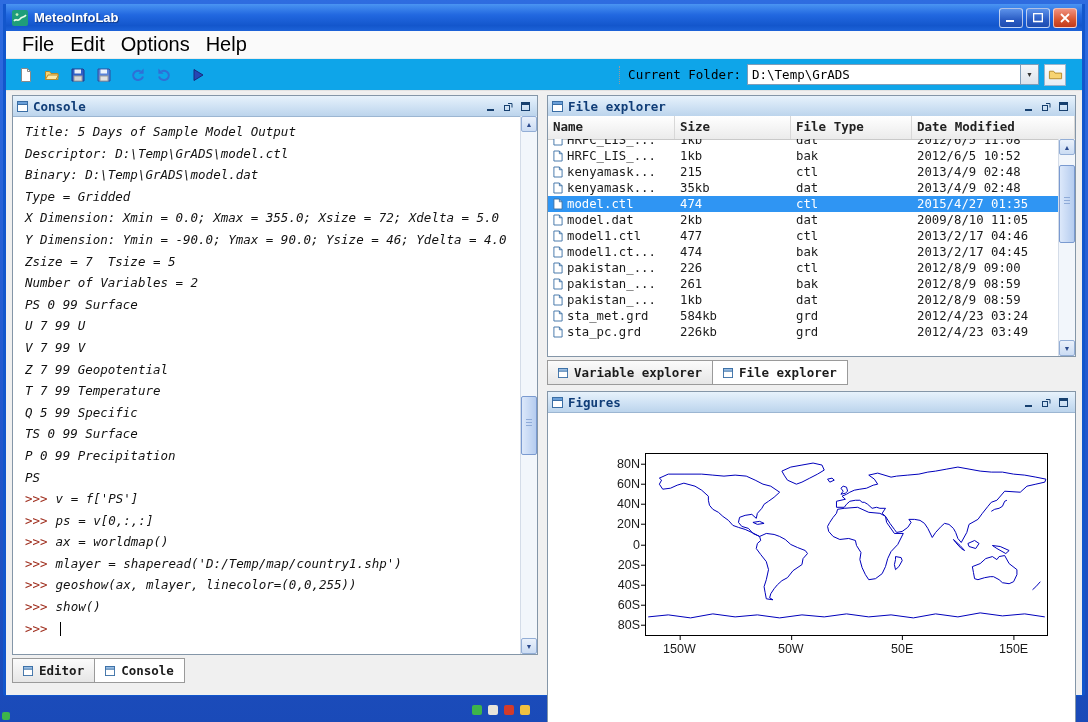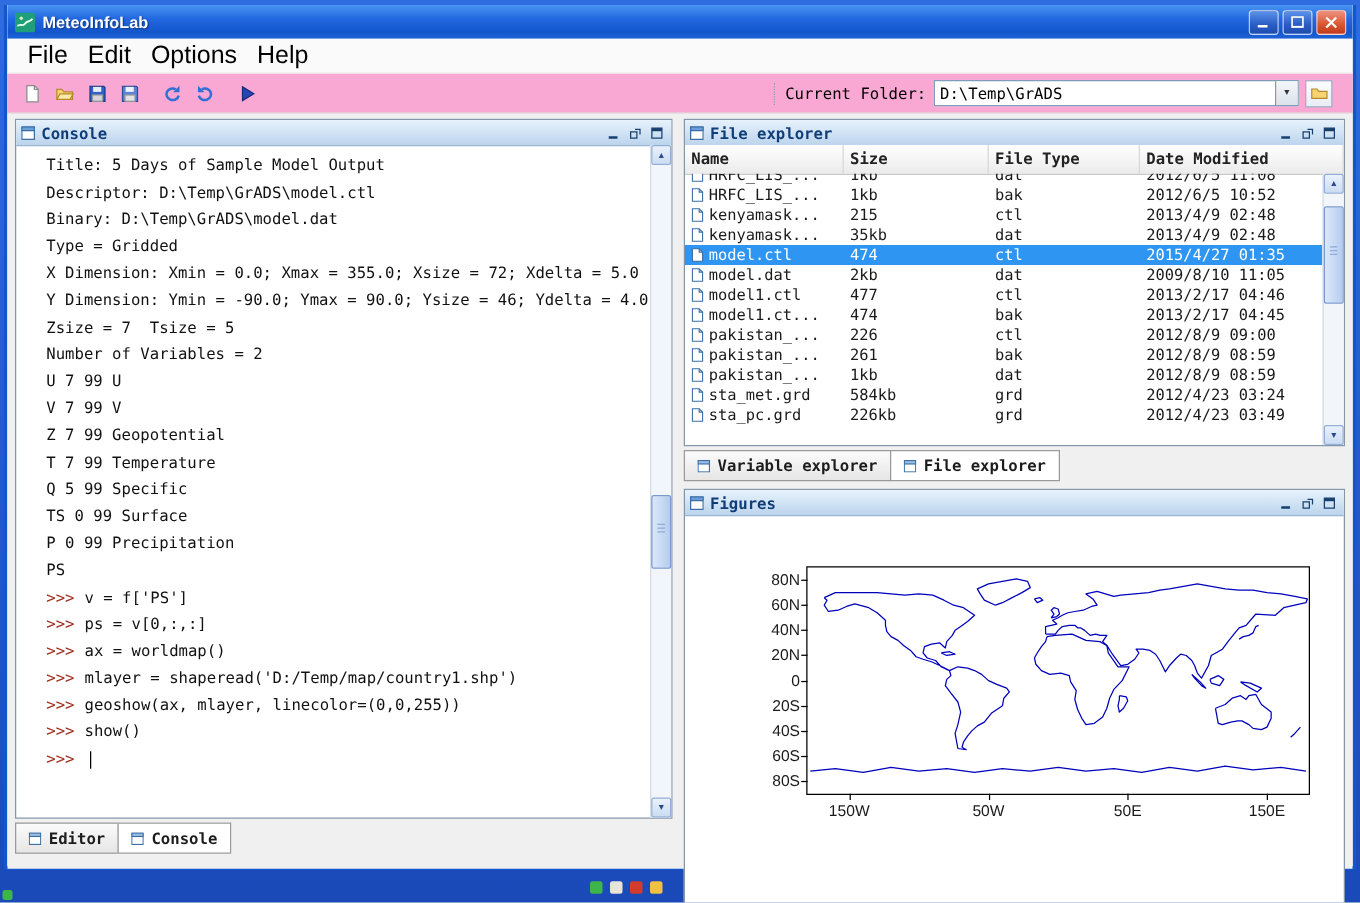--- a/index.html
+++ b/index.html
@@ -33,21 +33,21 @@
   .wbtn.close { background:linear-gradient(180deg,#ef9180,#d8552f 60%,#c03a1c); }
   .wbtn svg { display:block; }
 
   
   .menubar {
     height:27px; background:#fafafa; display:flex; align-items:center;
     padding-left:8px; border-bottom:1px solid #ececec; font-size:20px; color:#000;
   }
   .menu-item { padding:3px 8px; }
   .toolbar {
-    height:31px; background:#f9a8d4; display:flex; align-items:center;
+    height:31px; background:#0ea5e9; display:flex; align-items:center;
     padding:0 16px 0 8px; border-bottom:1px solid #e2e2e2;
   }
   .tbtn { width:24px; height:24px; display:flex; align-items:center; justify-content:center; margin-right:2px; }
   .tgap { width:8px; }
   .tb-spacer { flex:1; }
   .tb-sep { border-left:1px dotted #9a9a9a; height:18px; margin:0 8px; }
   .cf-label { font-family:"DejaVu Sans Mono", monospace; font-size:12.5px; color:#000; margin-right:6px; }
   .combo {
     width:292px; height:21px; background:#fff; border:1px solid #7f9db9;
     display:flex; align-items:center; box-sizing:border-box;
@@ -75,21 +75,21 @@
   }
   .phead .ptitle {
     font-family:"DejaVu Sans Mono", monospace; font-weight:bold; font-size:12.5px;
     color:#103d77; margin-left:5px; flex:1;
   }
   .pbtns { display:flex; gap:6px; align-items:center; padding-right:2px; }
   .pbtns svg { display:block; }
 
   
   .console-panel { left:6px; top:4px; width:526px; height:560px; }
-  .console-body { position:absolute; left:0; right:17px; top:20px; bottom:0; overflow:hidden; padding:5px 4px 0 24px; box-sizing:border-box; }
+  .console-body { position:absolute; left:0; right:17px; top:20px; bottom:0; overflow:hidden; padding:5px 4px 0 12px; box-sizing:border-box;font-style:italic; }
   .cline { font-family:"DejaVu Sans Mono", monospace; font-size:12.5px; line-height:21.6px; color:#111; white-space:pre; }
   .cline .prompt { color:#a03020; margin-right:8px; }
   .cursor { display:inline-block; width:1px; height:14px; background:#000; vertical-align:middle; margin-left:4px; }
 
   
   .vscroll { position:absolute; right:0; top:20px; bottom:0; width:17px; background:#f2f6fb; border-left:1px solid #d4dce8; box-sizing:border-box; }
   .sarrow {
     position:absolute; left:0; width:16px; height:16px; background:linear-gradient(180deg,#eaf1fb,#cbdcf3);
     border:1px solid #93aed6; box-sizing:border-box; color:#2b4a8c; font-size:7px;
     display:flex; align-items:center; justify-content:center; border-radius:2px;
@@ -286,20 +286,21 @@
       <div class="console-body">
         <div id="console-lines">
             <div class="cline"><span>Title: 5 Days of Sample Model Output</span></div>
             <div class="cline"><span>Descriptor: D:\Temp\GrADS\model.ctl</span></div>
             <div class="cline"><span>Binary: D:\Temp\GrADS\model.dat</span></div>
             <div class="cline"><span>Type = Gridded</span></div>
             <div class="cline"><span>X Dimension: Xmin = 0.0; Xmax = 355.0; Xsize = 72; Xdelta = 5.0</span></div>
             <div class="cline"><span>Y Dimension: Ymin = -90.0; Ymax = 90.0; Ysize = 46; Ydelta = 4.0</span></div>
             <div class="cline"><span>Zsize = 7  Tsize = 5</span></div>
             <div class="cline"><span>Number of Variables = 2</span></div>
+            <div class="cline"><span>PS 0 99 Surface</span></div>
             <div class="cline"><span>U 7 99 U</span></div>
             <div class="cline"><span>V 7 99 V</span></div>
             <div class="cline"><span>Z 7 99 Geopotential</span></div>
             <div class="cline"><span>T 7 99 Temperature</span></div>
             <div class="cline"><span>Q 5 99 Specific</span></div>
             <div class="cline"><span>TS 0 99 Surface</span></div>
             <div class="cline"><span>P 0 99 Precipitation</span></div>
             <div class="cline"><span>PS</span></div>
             <div class="cline"><span class="prompt">&gt;&gt;&gt;</span><span>v = f['PS']</span></div>
             <div class="cline"><span class="prompt">&gt;&gt;&gt;</span><span>ps = v[0,:,:]</span></div>

